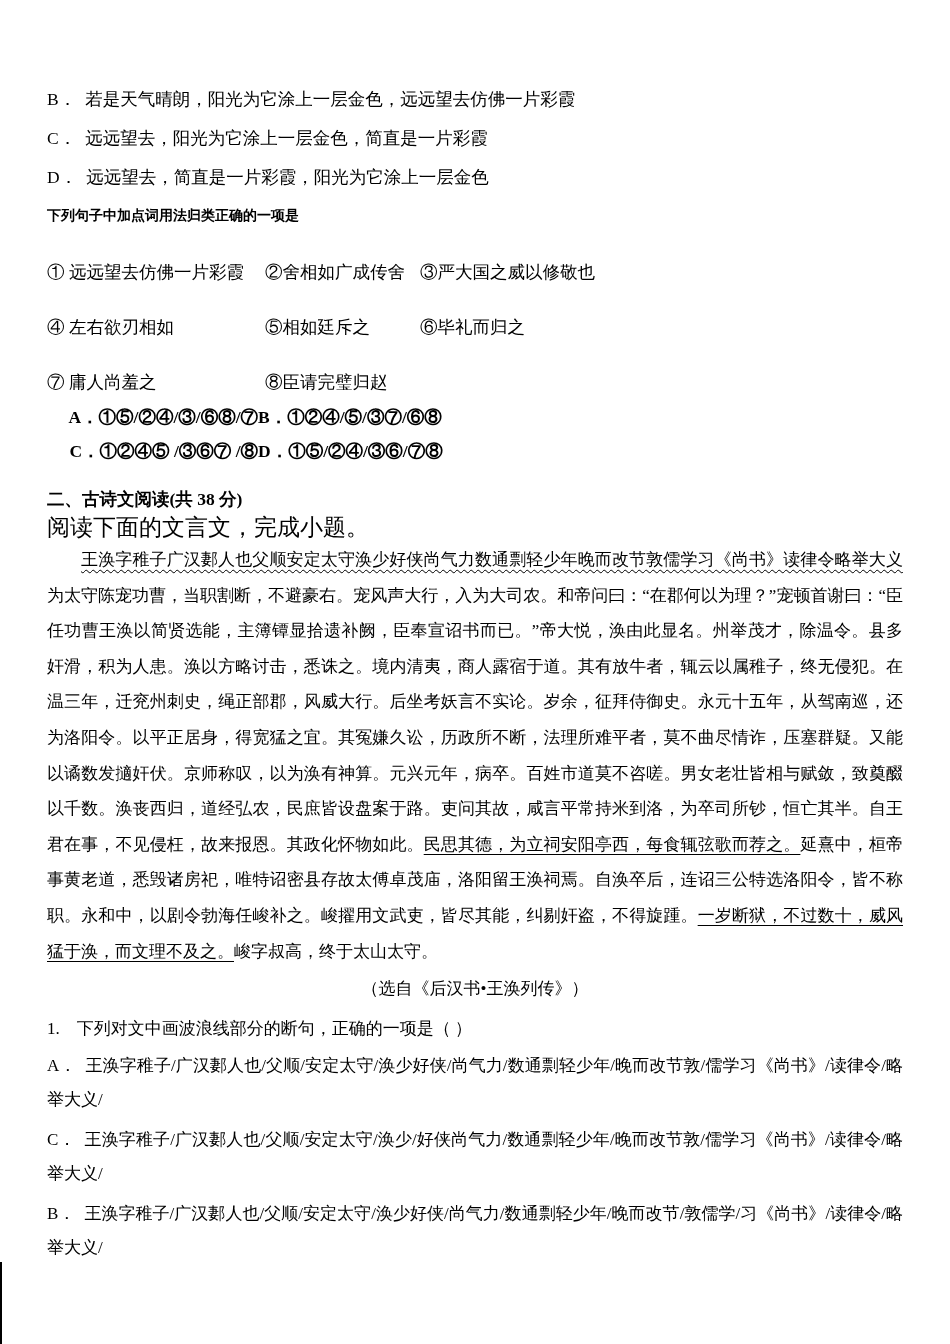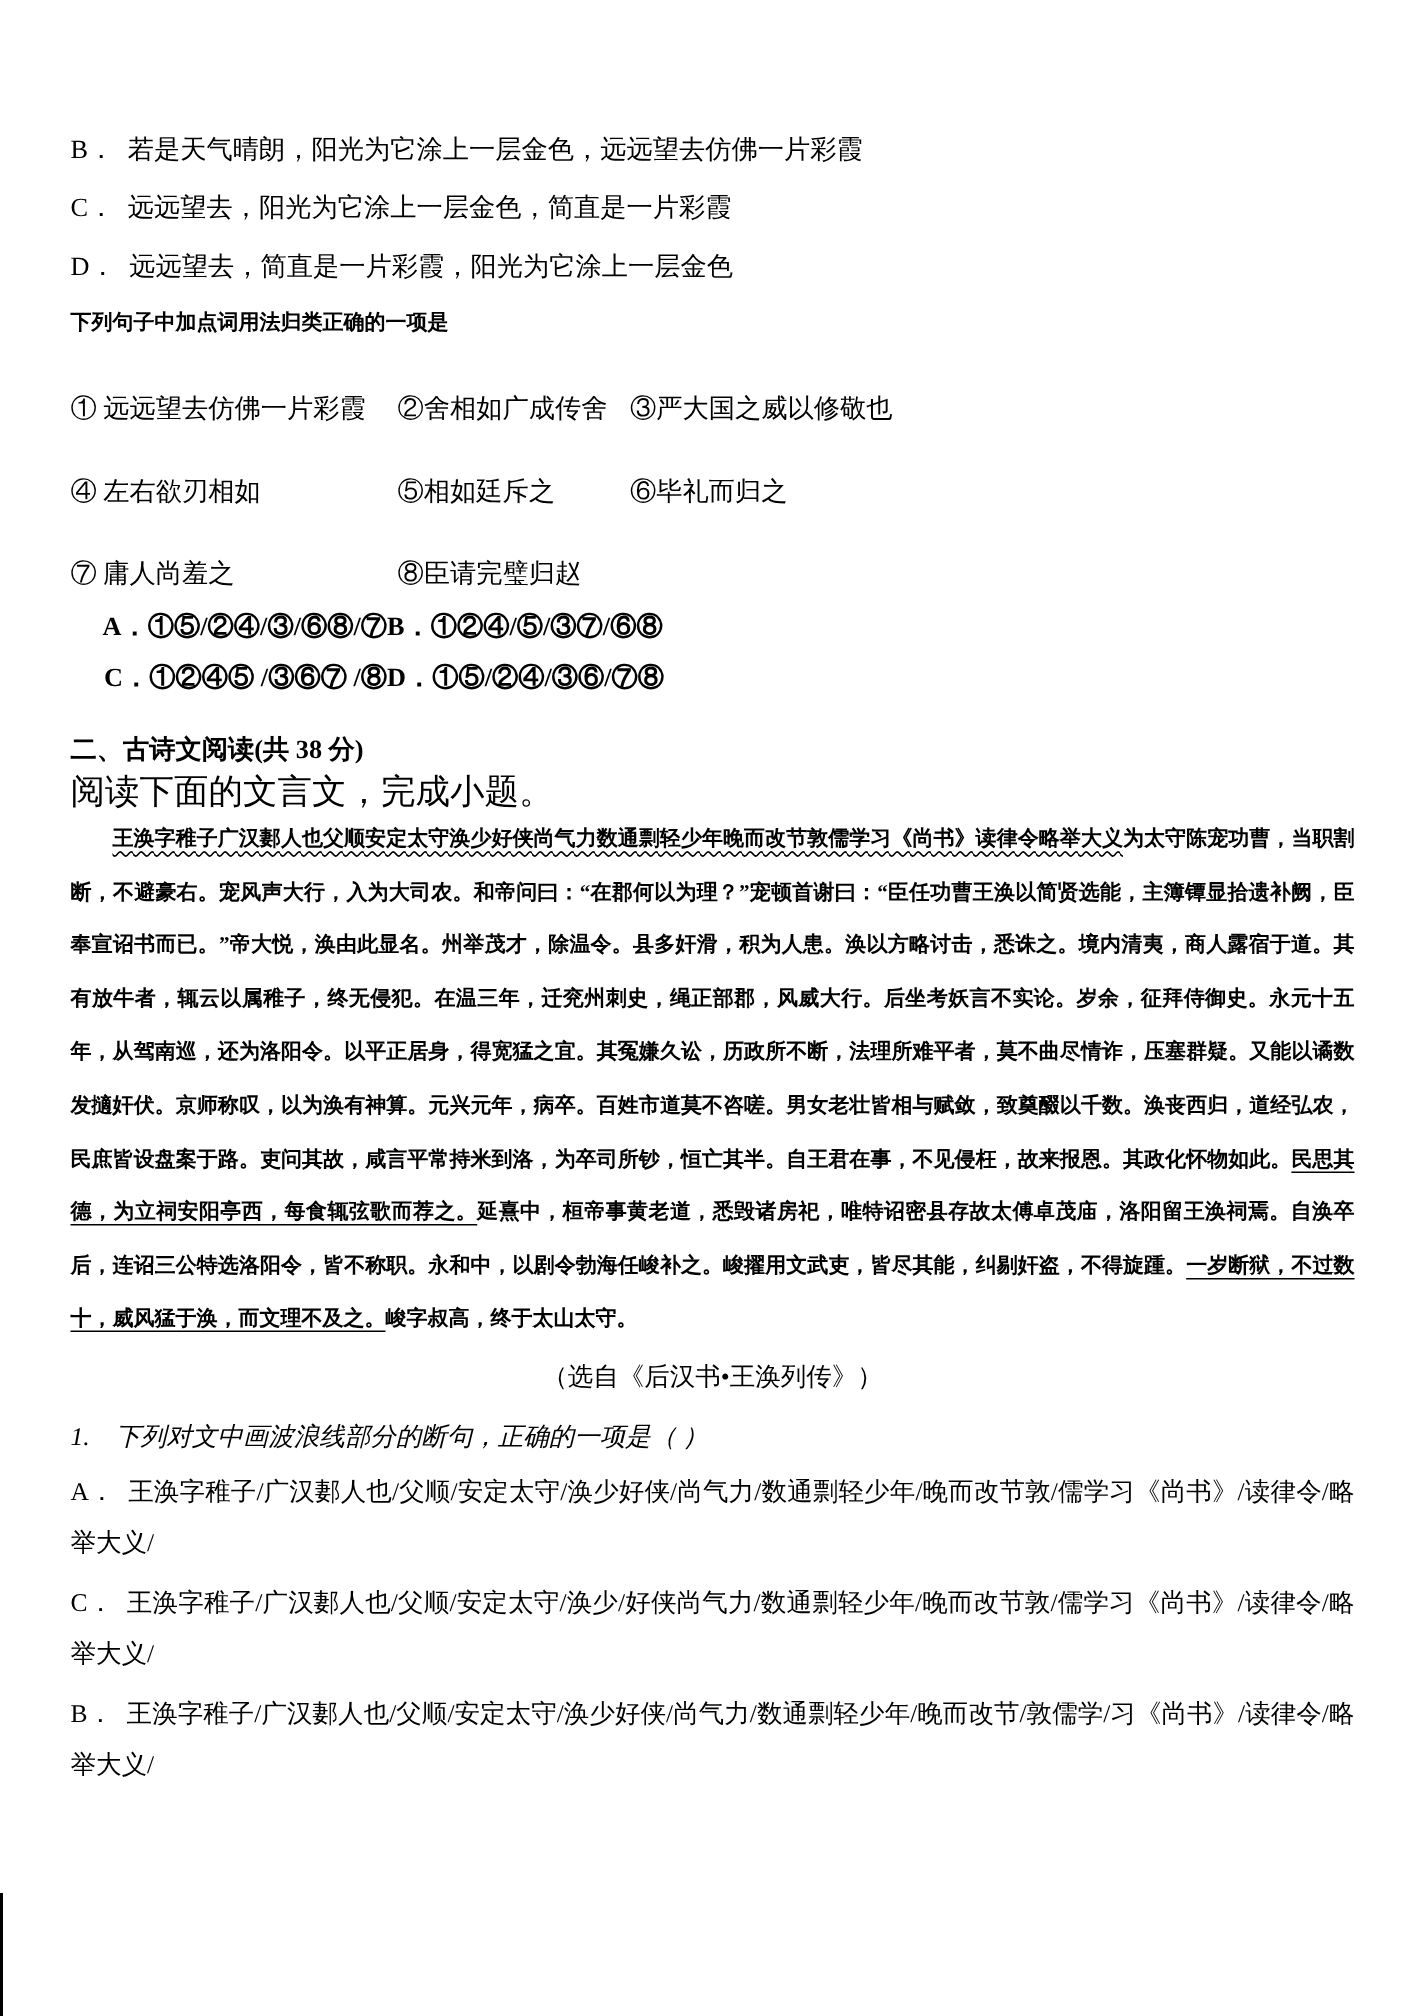--- a/index.html
+++ b/index.html
@@ -20,36 +20,36 @@
   .usage-row .c1 { display: inline-block; width: 218px; }
   .usage-row .c2 { display: inline-block; width: 155px; margin-top: 19px; }
 
   .answer-row { font-size: 17.5px; line-height: 34px; font-weight: bold; }
   .answer-row .a1 { display: inline-block; width: 211px; text-align: right; }
 
   .sec-heading { font-size: 17.5px; line-height: 30px; font-weight: bold; margin-top: 16px; }
   .intro { font-size: 23px; line-height: 28px; }
 
   .passage {
-    font-size: 14px; line-height: 35.6px;
-    text-align: justify; text-indent: 2em; font-weight: bold;
+    font-size: 17px; line-height: 35.6px;
+    text-align: justify; text-indent: 2em;
   }
   .seg.wavy {
     text-decoration: underline wavy;
     text-decoration-thickness: 1px;
     text-underline-offset: 4px;
   }
   .seg.underline {
     text-decoration: underline;
     text-decoration-thickness: 1px;
     text-underline-offset: 4px;
   }
 
   .source { font-size: 17px; line-height: 40px; text-align: center; }
-  .q1-stem { font-size: 17px; line-height: 40px; font-style: italic; }
+  .q1-stem { font-size: 17px; line-height: 40px; }
   .q1-option { font-size: 17px; line-height: 34px; text-align: justify; margin-bottom: 6px; }
 
   .scan-artifact {
     position: absolute; left: 0; top: 1262px;
     width: 2px; height: 82px; background: #000;
   }
 </style>
 </head>
 <body>
 

